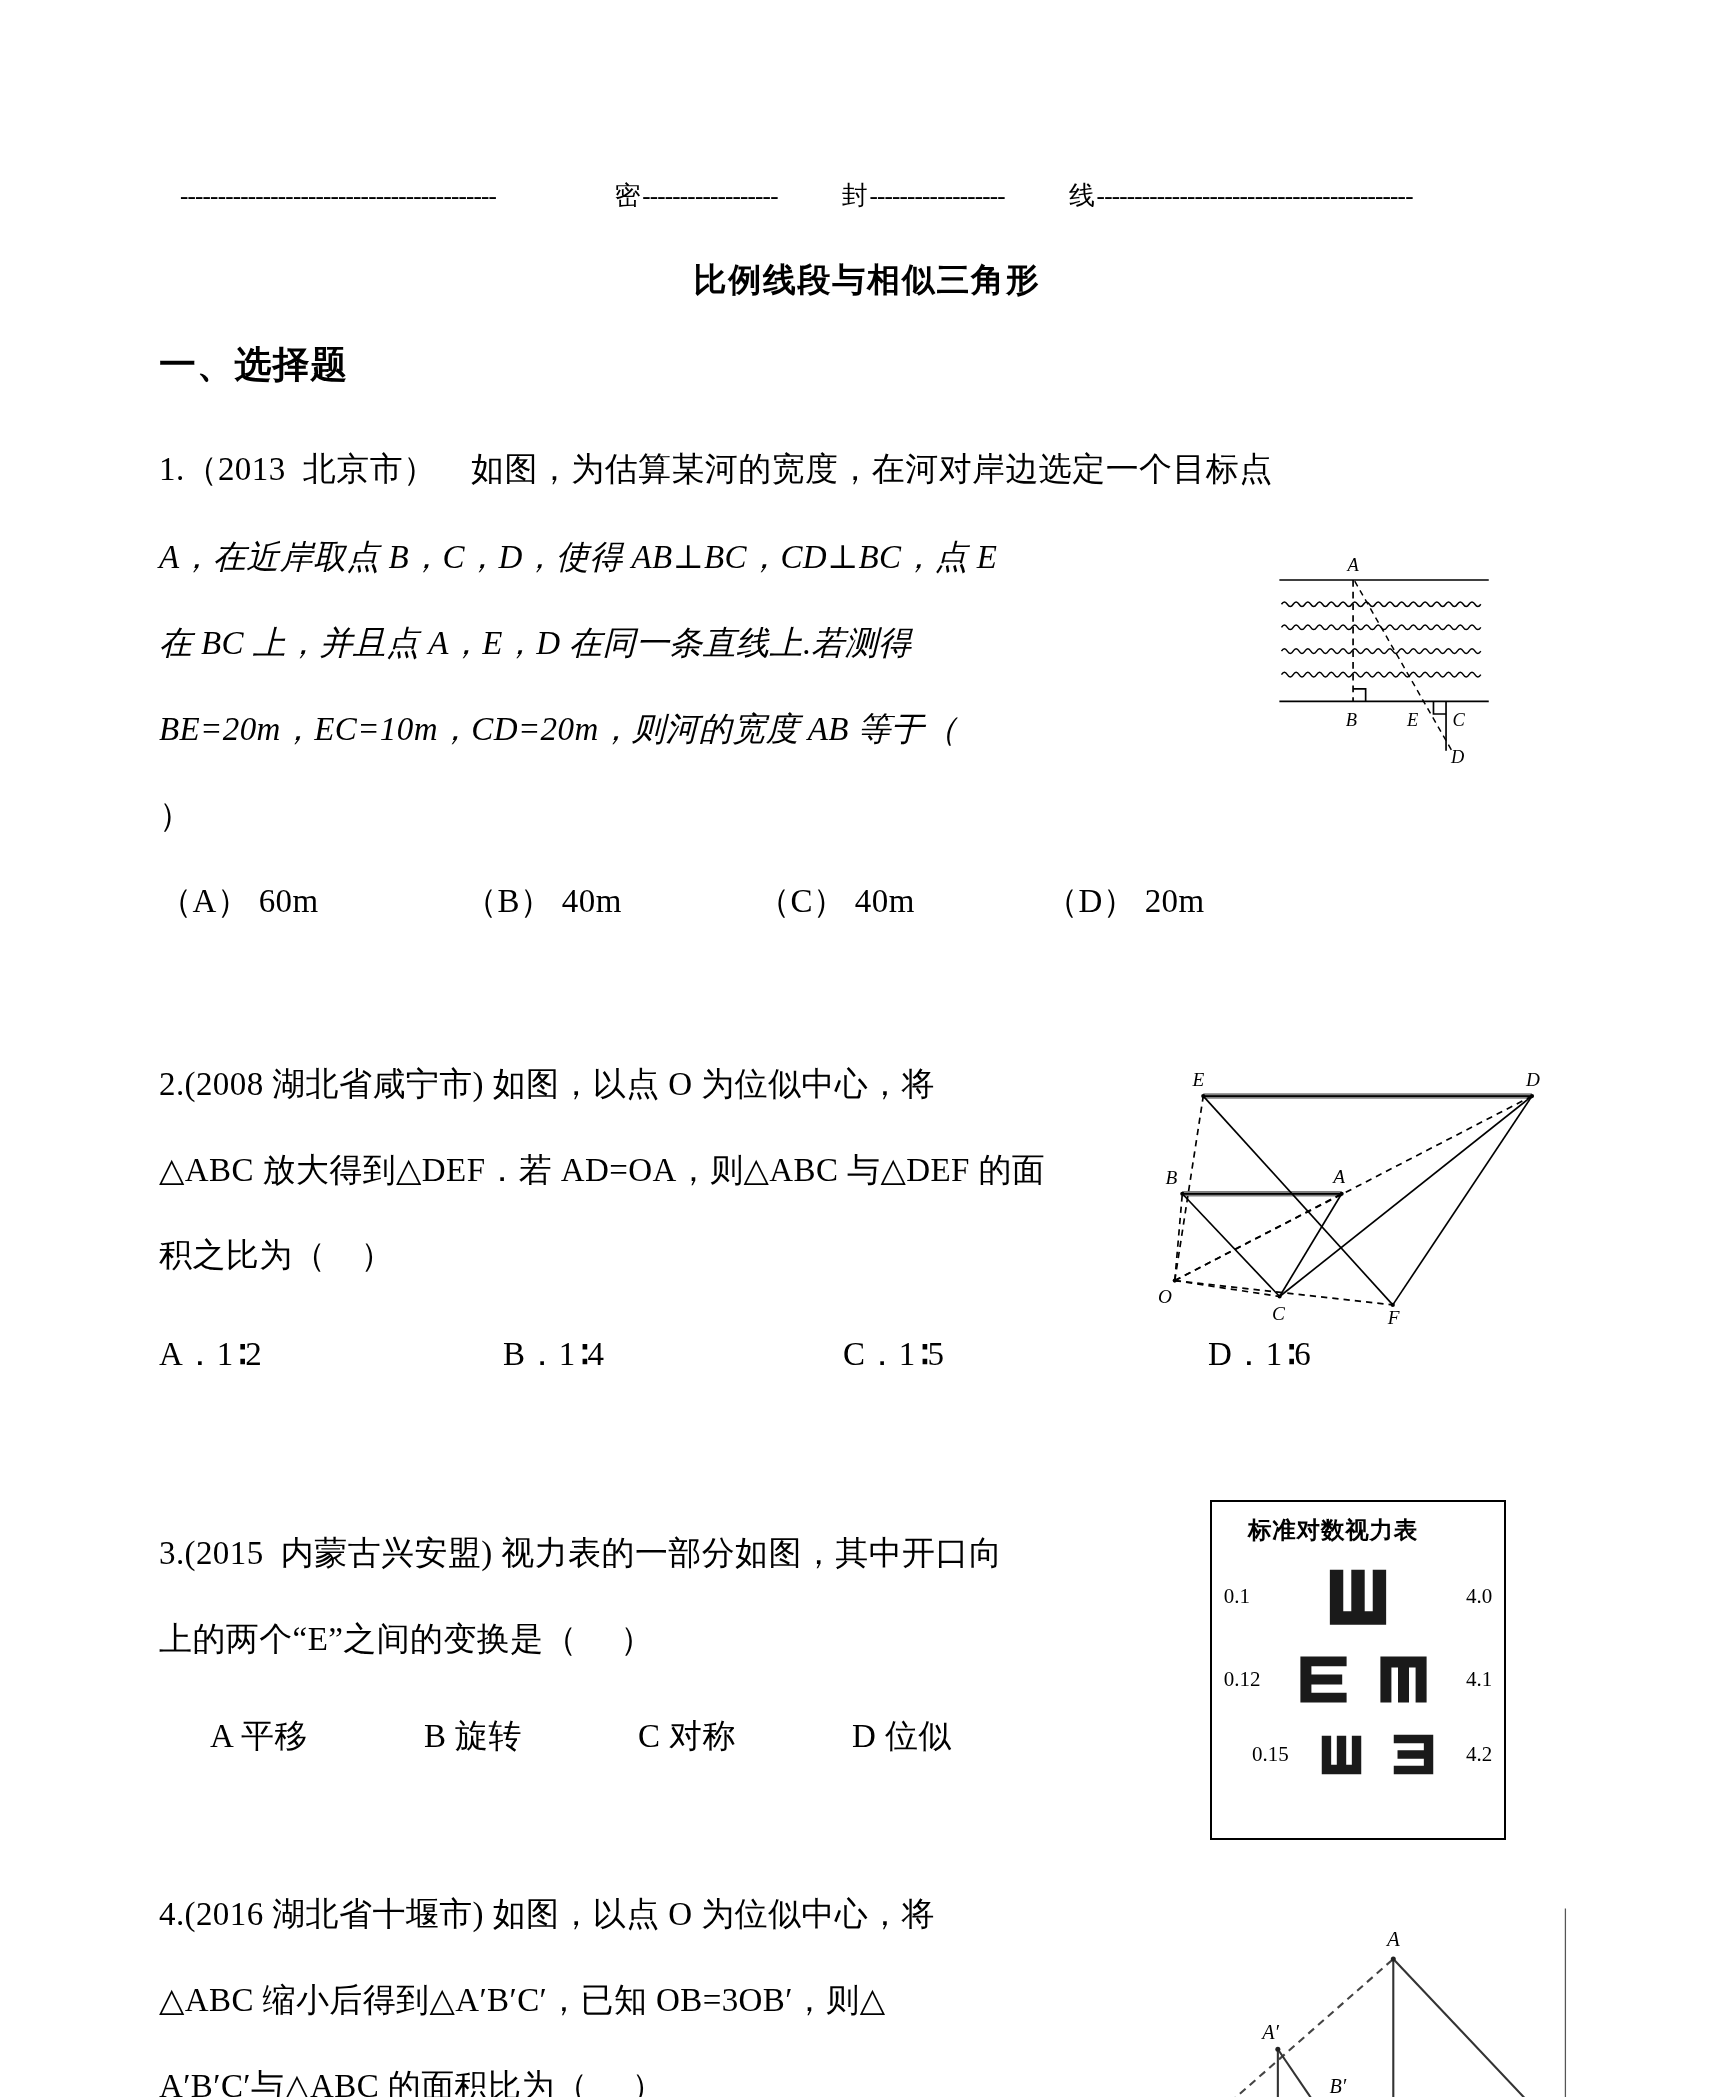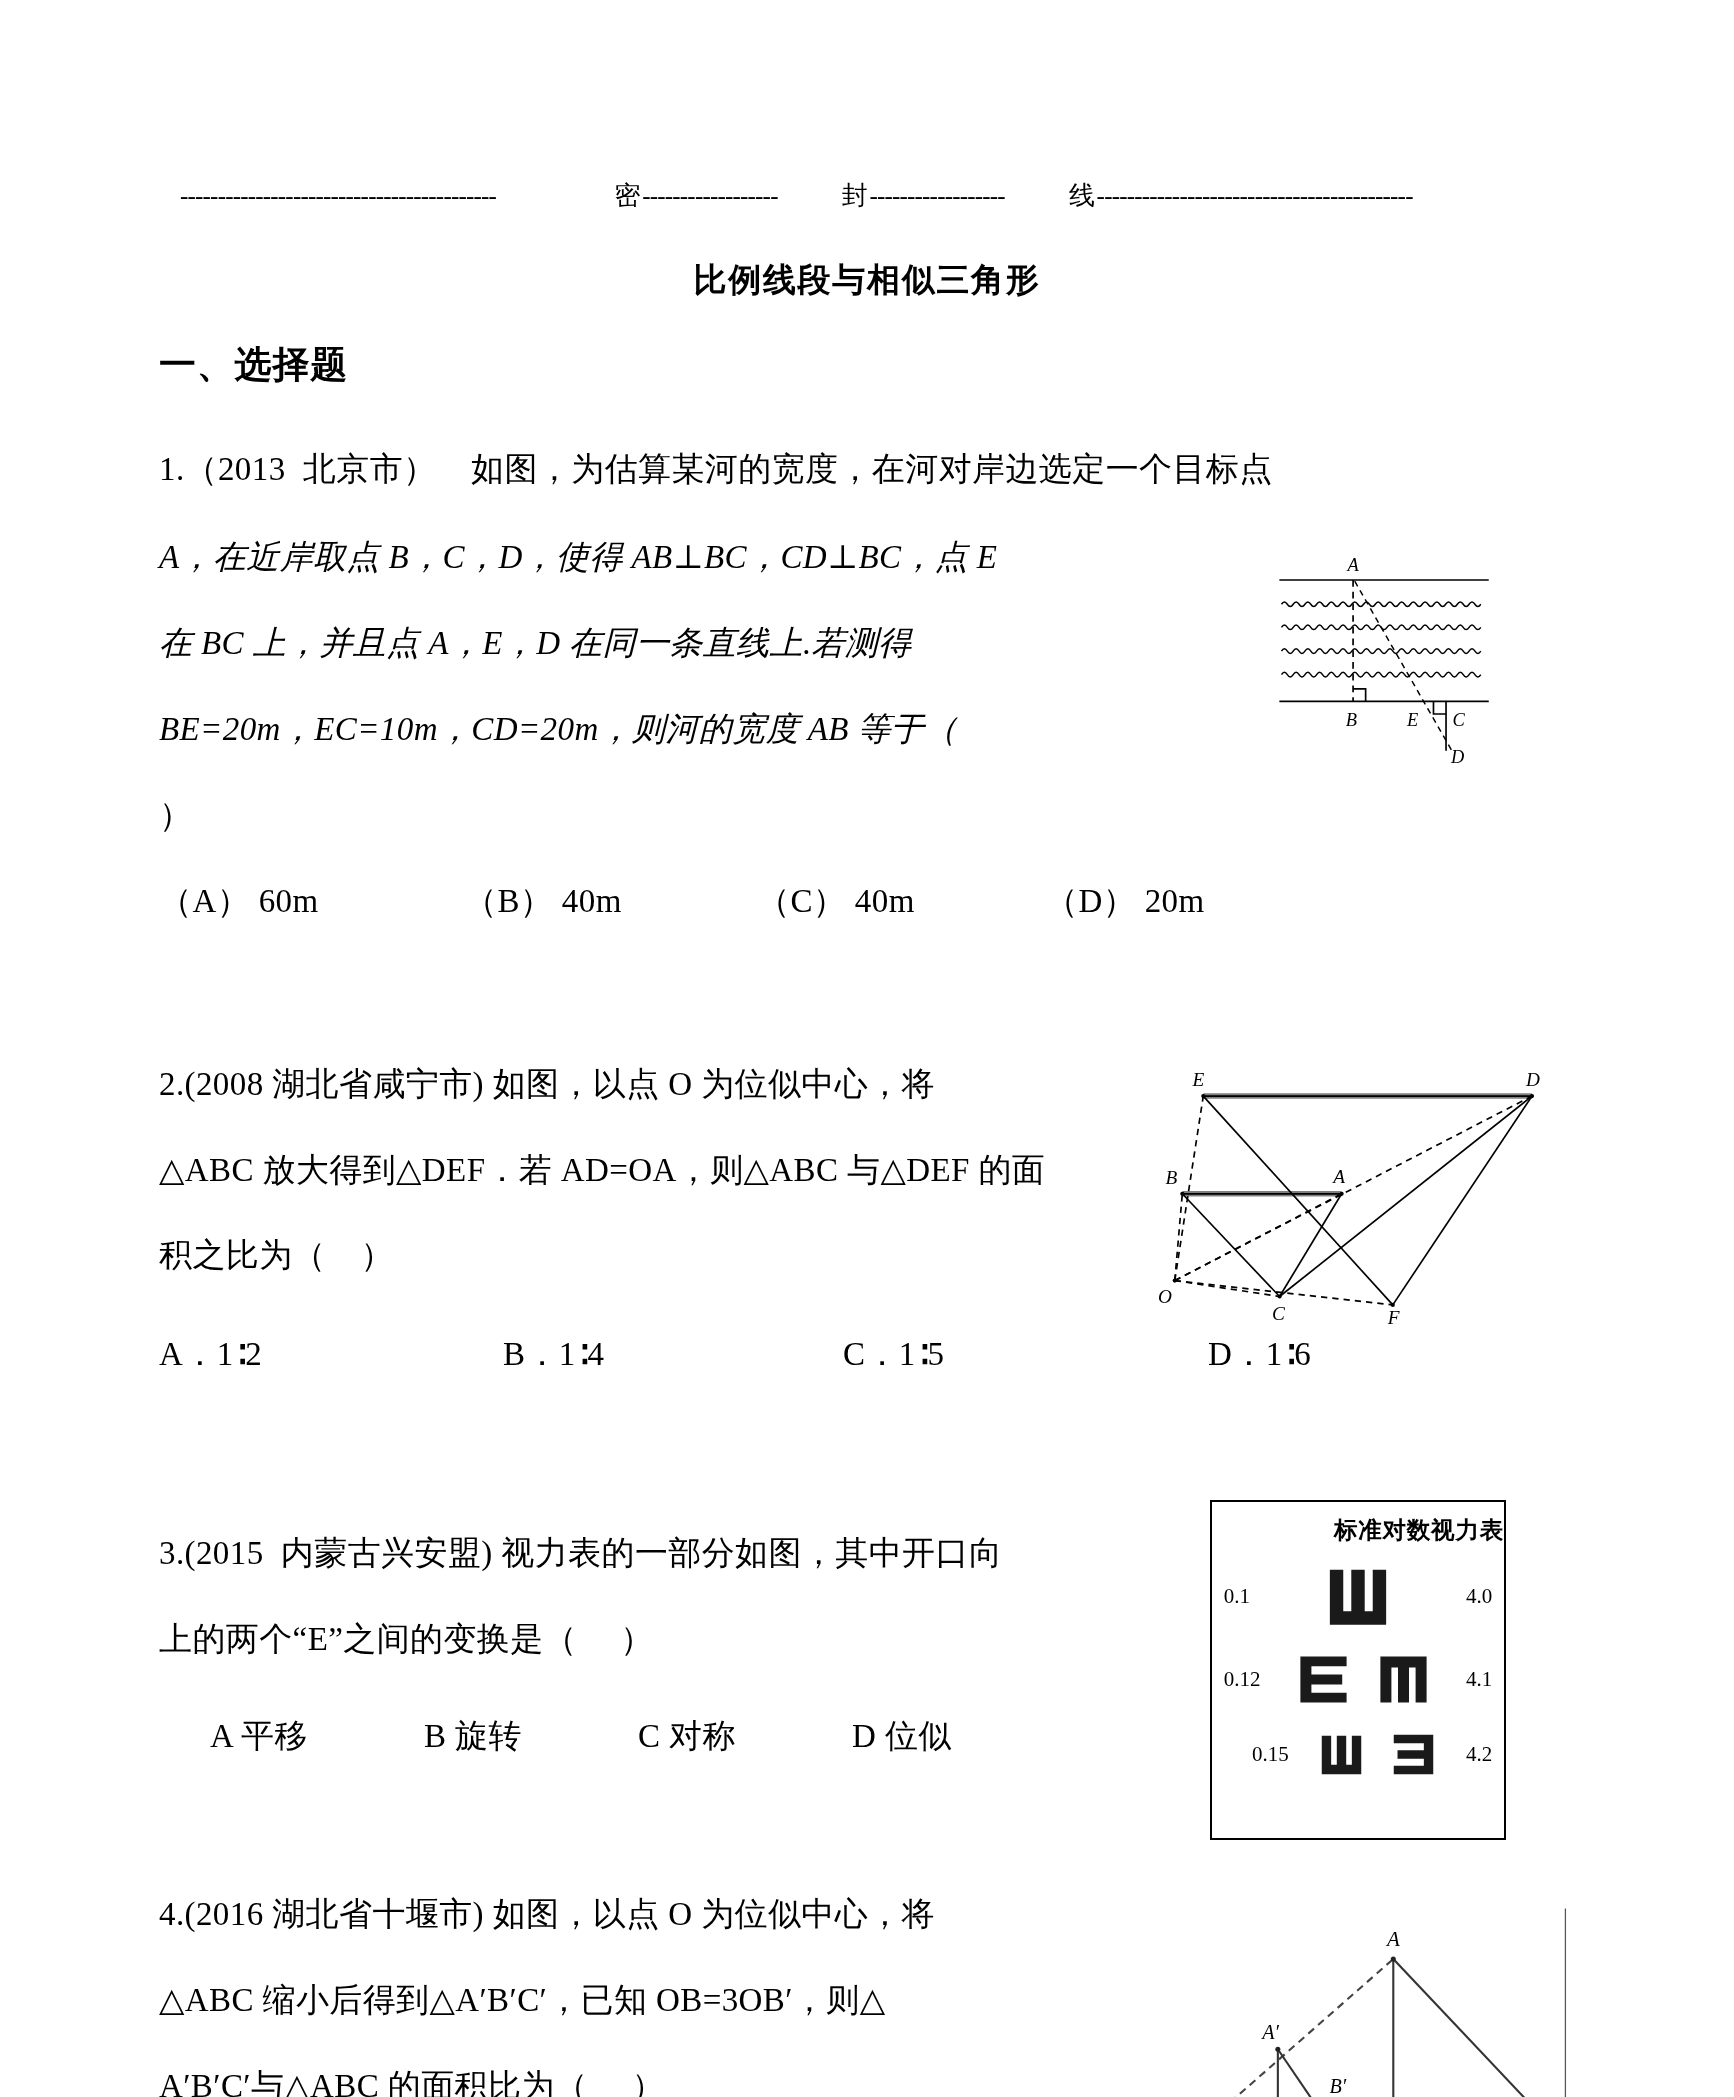--- a/index.html
+++ b/index.html
@@ -54,22 +54,22 @@
 
   
   .fig { position:absolute; }
   svg { display:block; }
 
   .eye-chart {
     position:absolute; border:2.1px solid #000; background:#fff;
     box-sizing:border-box;
   }
   .ec-title {
-    text-align:right; font-size:23.5px; font-weight:bold; margin-top:11.7px;
-    font-family:"Liberation Sans","DejaVu Sans",sans-serif; letter-spacing:0.8px;
+    text-align:left; font-size:23.5px; font-weight:bold; margin-top:11.7px;
+    font-family:"Liberation Sans","DejaVu Sans",sans-serif; letter-spacing:0.8px;margin-left:36px;
   }
   .ec-row { display:flex; align-items:center; justify-content:space-between; padding:0 11.7px; }
   .ec-left, .ec-right { font-size:21px; font-family:"Liberation Serif",serif; }
   .ec-mid { flex:1; display:flex; align-items:center; justify-content:center; gap:25px; }
 </style>
 </head>
 <body>
 
 <div class="page">
 

